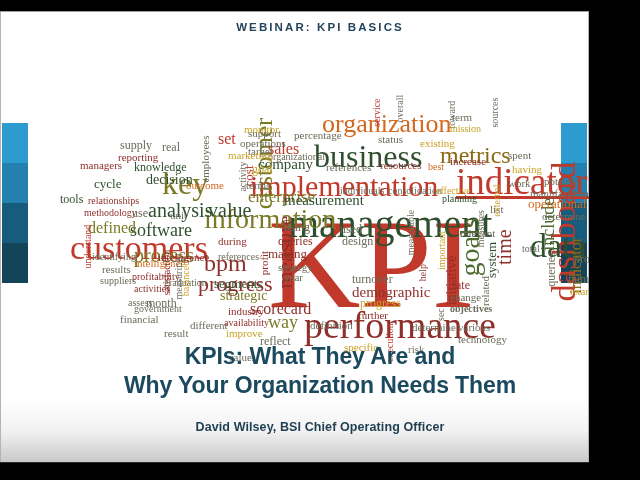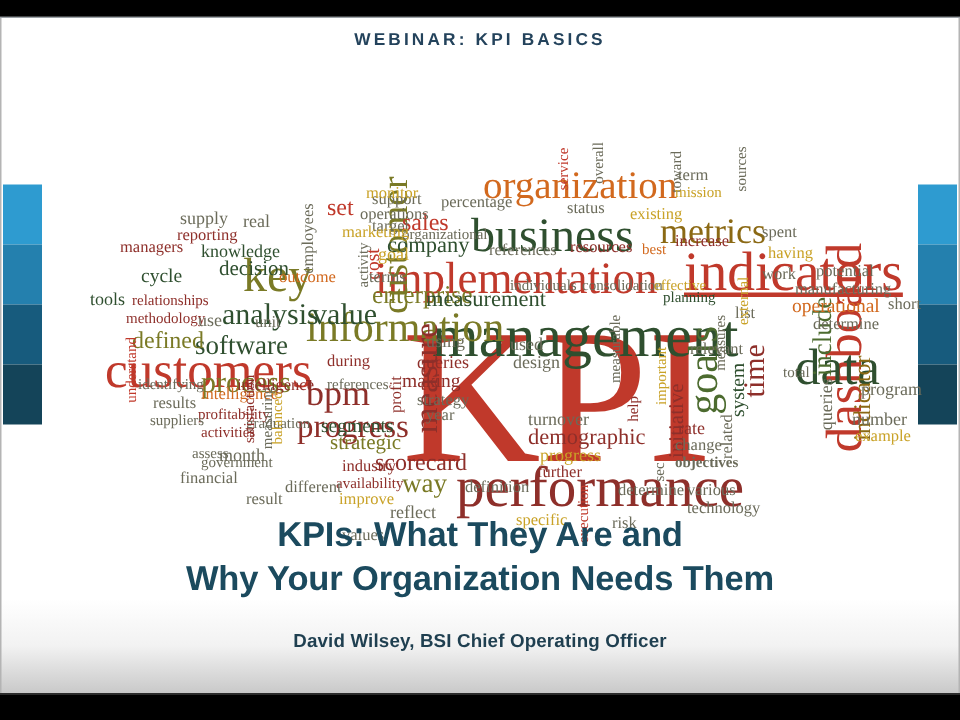--- a/index.html
+++ b/index.html
@@ -31,21 +31,21 @@
     z-index: 40;
   }
   .letterbox.top { top: 0; height: 11px; }
   .letterbox.bottom { bottom: 0; height: 17px; }
 
   
   #slide {
     position: absolute;
     left: 0;
     top: 11px;
-    width: 640px;
+    width: 589px;
     height: 452px;
     background: #ffffff;
     background-image: linear-gradient(to bottom, #ffffff 0%, #ffffff 86%, #f2f2f2 93%, #c9c9c9 100%);
     border-top: 1px solid #9aa0a6;
     border-bottom: 1px solid #2b2b2b;
     box-sizing: border-box;
     overflow: hidden;
   }
   #slide::before {
     content: "";

